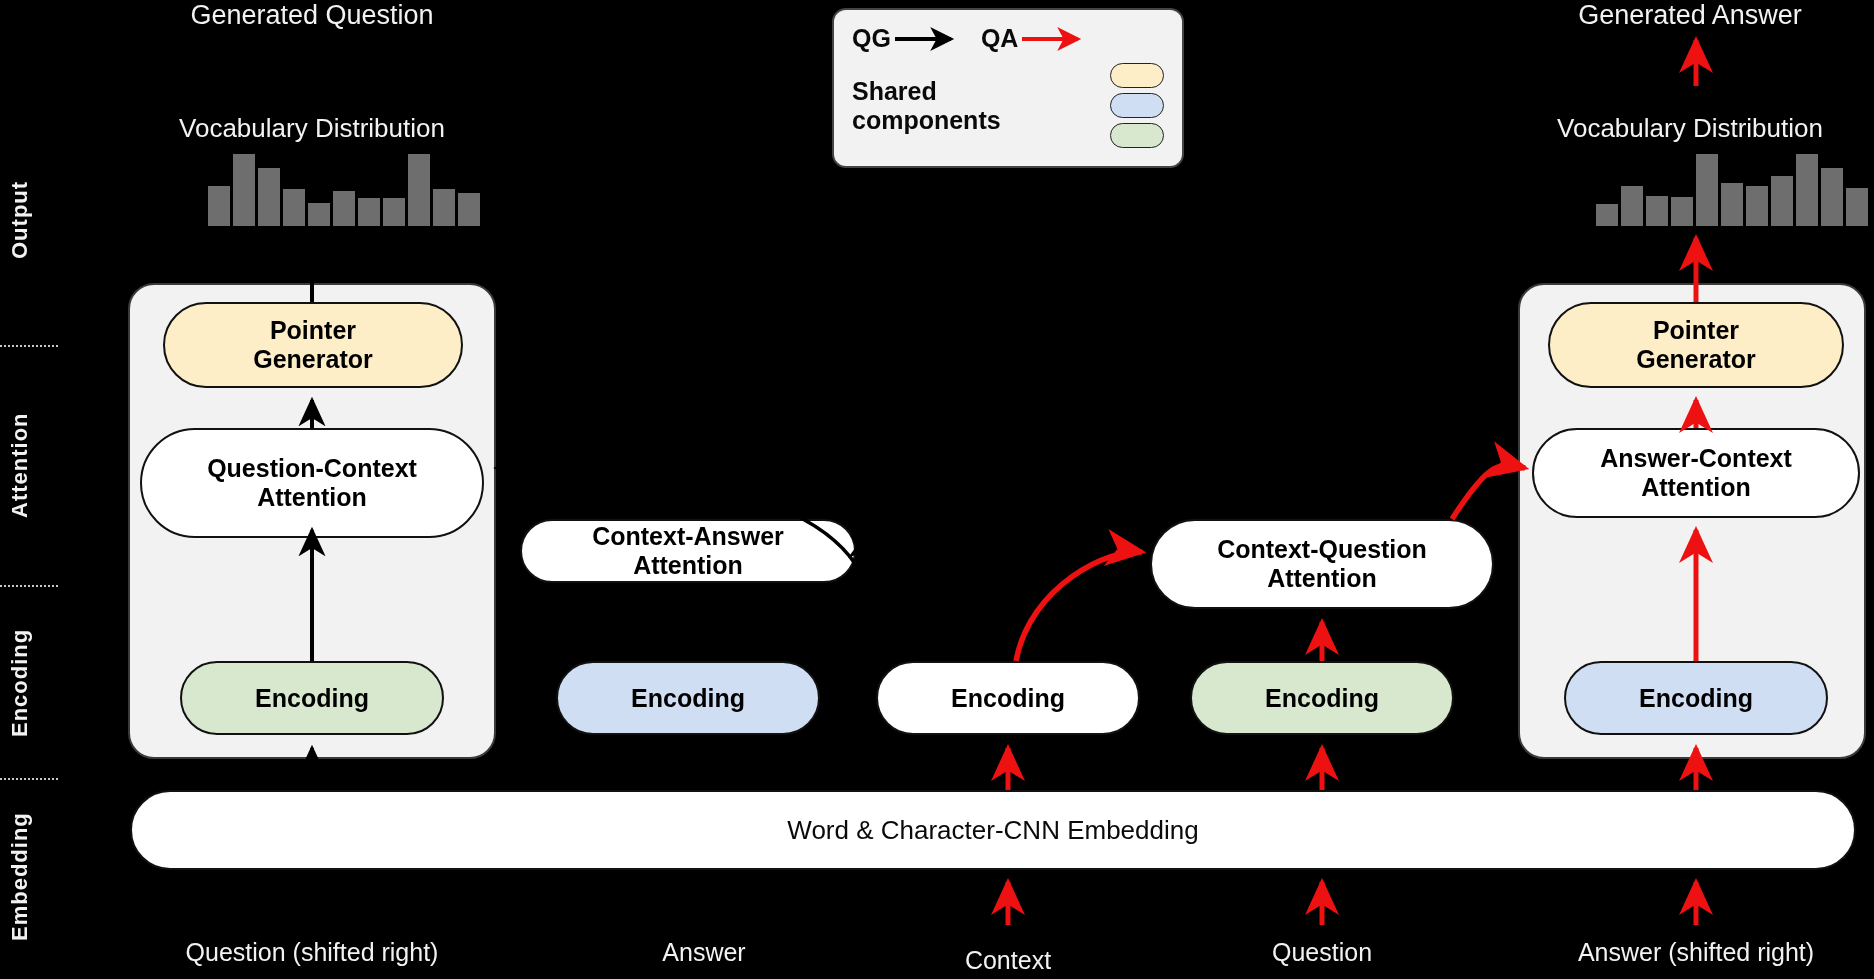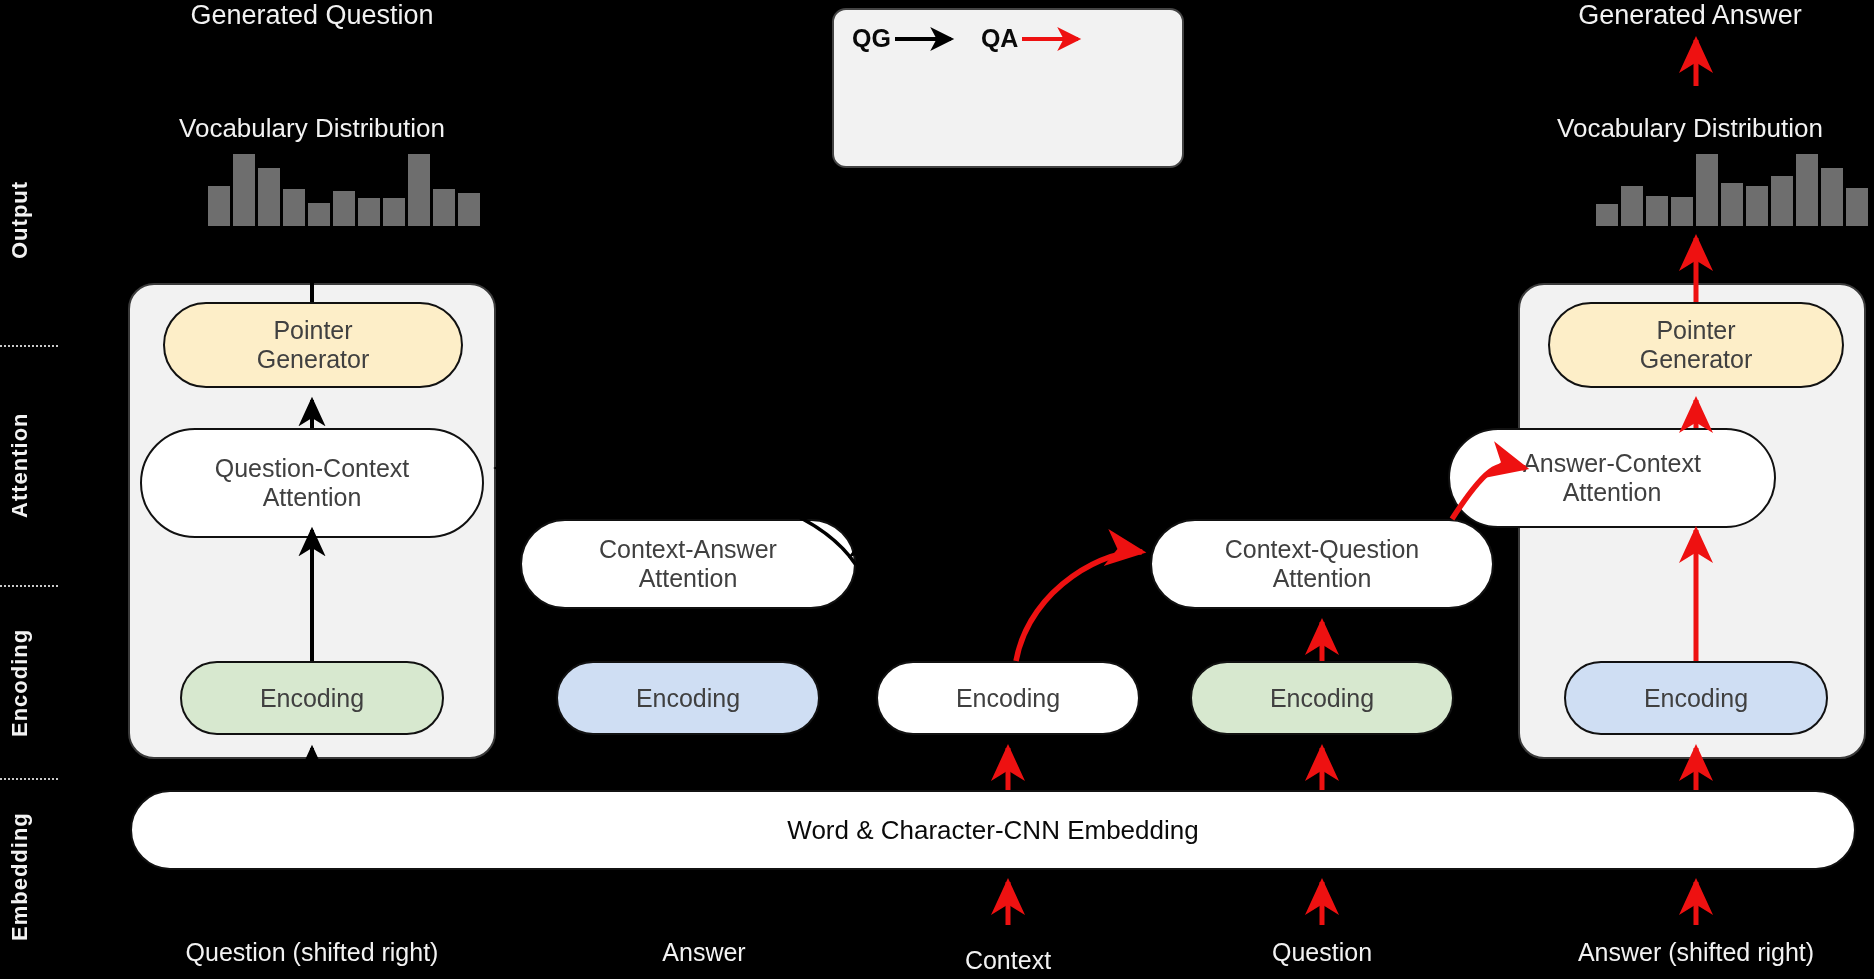--- a/index.html
+++ b/index.html
@@ -40,24 +40,25 @@
     box-sizing:border-box;
   }
   
   .node{
     position:absolute;
     box-sizing:border-box;
     border:2.5px solid #111;
     border-radius:999px;
     display:flex;align-items:center;justify-content:center;
     text-align:center;
-    color:#404040;
+    color:#000000;
     font-size:25px;
     line-height:1.15;
     background:#ffffff;
+    font-weight:bold;
   }
   .node.yellow{background:#fdeec8;}
   .node.blue{background:#cfdef3;}
   .node.green{background:#d7e8cf;}
   .node.plain{background:#ffffff;}
   .embed{
     position:absolute;
     box-sizing:border-box;
     border:2.5px solid #111;
     border-radius:999px;
@@ -143,20 +144,31 @@
       <span class="lbl" style="margin-left:16px;">QA</span>
       <svg width="70" height="26">
         <defs>
           <marker id="lgRed" markerWidth="7" markerHeight="7" refX="5.2" refY="3" orient="auto">
             <path d="M0,0 L6,3 L0,6 L1.6,3 Z" fill="#ee1111"></path>
           </marker>
         </defs>
         <line x1="2" y1="13" x2="58" y2="13" stroke="#ee1111" stroke-width="4" marker-end="url(#lgRed)"></line>
       </svg>
     </div>
+    <div class="row2">
+      <div class="sharedtxt">
+        <div>Shared</div>
+        <div>components</div>
+      </div>
+      <div>
+        <div class="sw" style="background:#fdeec8;"></div>
+        <div class="sw" style="background:#cfdef3;"></div>
+        <div class="sw" style="background:#d7e8cf;margin-bottom:0;"></div>
+      </div>
+    </div>
   </div>
 
   <div class="panel" style="left:128px;top:283px;width:368px;height:476px;"></div>
 
   <div class="panel" style="left:1518px;top:283px;width:348px;height:476px;"></div>
 
   <div class="node yellow" style="left:163px;top:302px;width:300px;height:86px;">
     <div>
       <div>Pointer</div>
       <div>Generator</div>
@@ -165,21 +177,21 @@
 
   <div class="node plain" style="left:140px;top:428px;width:344px;height:110px;">
     <div>
       <div>Question-Context</div>
       <div>Attention</div>
     </div>
   </div>
 
   <div class="node green" style="left:180px;top:661px;width:264px;height:74px;">Encoding</div>
 
-  <div class="node plain" style="left:520px;top:519px;width:336px;height:90px;">
+  <div class="node plain" style="left:520px;top:519px;width:336px;height:64px;">
     <div>
       <div>Context-Answer</div>
       <div>Attention</div>
     </div>
   </div>
 
   <div class="node blue" style="left:556px;top:661px;width:264px;height:74px;">Encoding</div>
 
   <div class="node plain" style="left:876px;top:661px;width:264px;height:74px;">Encoding</div>
 
@@ -192,21 +204,21 @@
 
   <div class="node green" style="left:1190px;top:661px;width:264px;height:74px;">Encoding</div>
 
   <div class="node yellow" style="left:1548px;top:302px;width:296px;height:86px;">
     <div>
       <div>Pointer</div>
       <div>Generator</div>
     </div>
   </div>
 
-  <div class="node plain" style="left:1448px;top:428px;width:328px;height:100px;">
+  <div class="node plain" style="left:1532px;top:428px;width:328px;height:90px;">
     <div>
       <div>Answer-Context</div>
       <div>Attention</div>
     </div>
   </div>
 
   <div class="node blue" style="left:1564px;top:661px;width:264px;height:74px;">Encoding</div>
 
   <div class="embed" style="left:130px;top:790px;width:1726px;height:80px;">Word &amp; Character-CNN Embedding</div>
 

